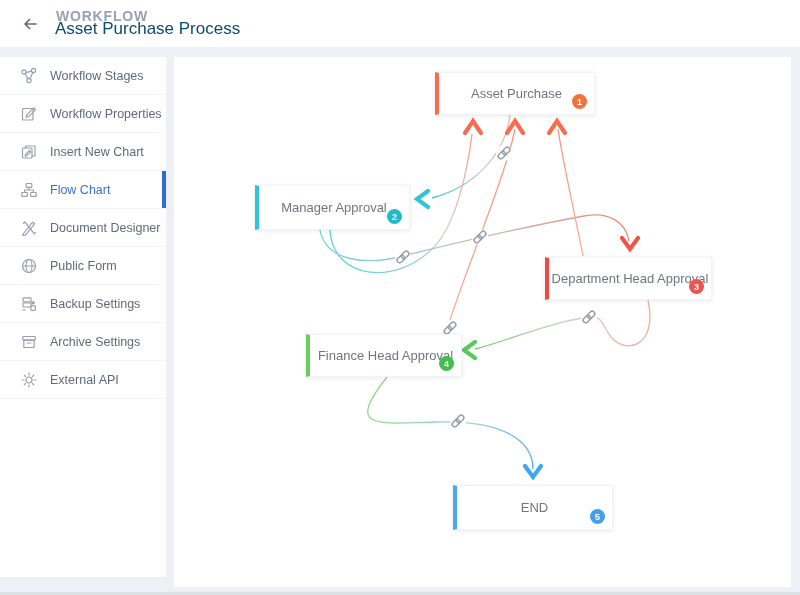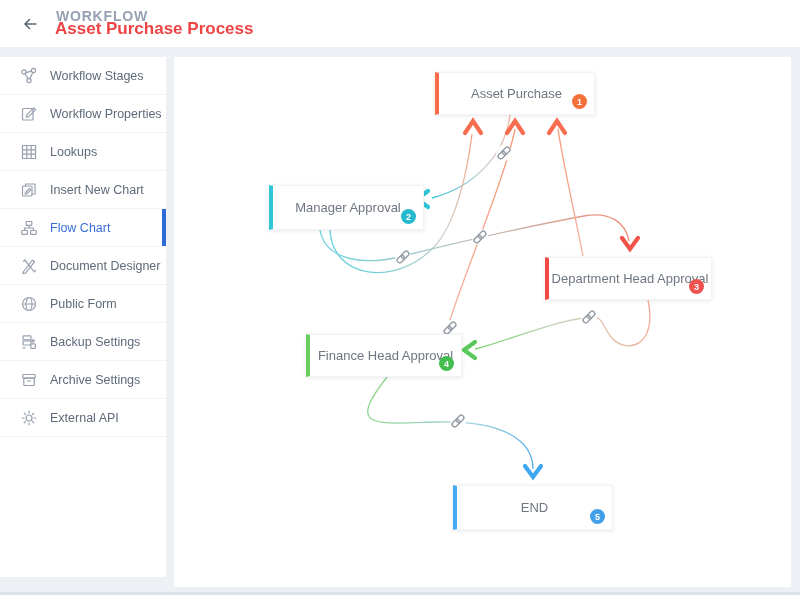--- a/index.html
+++ b/index.html
@@ -5,21 +5,21 @@
   * { margin:0; padding:0; box-sizing:border-box; }
   html,body { width:800px; height:595px; overflow:hidden; }
   body { background:#edf0f4; font-family:"Liberation Sans", sans-serif; position:relative; }
 
   
   .header { position:absolute; left:0; top:0; width:800px; height:47px; background:#ffffff; }
   .back-btn { position:absolute; left:18px; top:14px; width:24px; height:22px; cursor:pointer;
               display:flex; align-items:center; justify-content:center; background:none; border:none; }
   .eyebrow { position:absolute; left:56px; top:8px; font-size:14px; font-weight:700;
              letter-spacing:.8px; color:#97a1b1; }
-  .page-title { position:absolute; left:55px; top:19px; font-size:17px; font-weight:700; color:#ef4444; }
+  .page-title { position:absolute; left:55px; top:19px; font-size:17px; font-weight:400; color:#0c4a6e; }
 
   
   .sidebar { position:absolute; left:0; top:57px; width:166px; height:520px; background:#ffffff; }
   .sidebar ul { list-style:none; }
   .sidebar li { position:relative; height:38px; display:flex; align-items:center; gap:12px;
                 padding-left:20px; border-bottom:1px solid #f1f3f5; cursor:pointer; }
   .sidebar li .mi { width:18px; height:18px; flex:0 0 18px; display:flex; align-items:center; }
   .sidebar li .lbl { font-size:12.5px; color:#5f6b7a; }
   .sidebar li.active .lbl { color:#3a6fd8; font-weight:400; }
   .sidebar li.active::after { content:""; position:absolute; right:0; top:0; bottom:0;
@@ -70,29 +70,20 @@
           <svg width="18" height="18" viewBox="0 0 18 18" fill="none" stroke="#98a0ae" stroke-width="1.2" stroke-linecap="round" stroke-linejoin="round">
             <rect x="2.5" y="3.5" width="10.5" height="11.5" rx="1"></rect>
             <path d="M13.8,2.8 l1.8,1.8 -7,7 -2.4,.6 .6,-2.4 z"></path>
           </svg>
         </span>
     <span class="lbl">Workflow Properties</span>
   </li>
       <li>
     <span class="mi">
           <svg width="18" height="18" viewBox="0 0 18 18" fill="none" stroke="#98a0ae" stroke-width="1.2" stroke-linecap="round" stroke-linejoin="round">
-            <rect x="2.5" y="2.5" width="13" height="13"></rect>
-            <path d="M6.8,2.5 V15.5 M11.2,2.5 V15.5 M2.5,6.8 H15.5 M2.5,11.2 H15.5"></path>
-          </svg>
-        </span>
-    <span class="lbl">Lookups</span>
-  </li>
-      <li>
-    <span class="mi">
-          <svg width="18" height="18" viewBox="0 0 18 18" fill="none" stroke="#98a0ae" stroke-width="1.2" stroke-linecap="round" stroke-linejoin="round">
             <rect x="2.5" y="5" width="9.5" height="10" rx="1"></rect>
             <path d="M5.5,5 V3 H15 V13 H12"></path>
             <path d="M5.5,11.5 l4,-4 1.3,1.3 -4,4 -1.6,.3 z"></path>
           </svg>
         </span>
     <span class="lbl">Insert New Chart</span>
   </li>
       <li class="active">
     <span class="mi">
           <svg width="18" height="18" viewBox="0 0 18 18" fill="none" stroke="#98a0ae" stroke-width="1.2" stroke-linecap="round" stroke-linejoin="round">
@@ -223,21 +214,21 @@
     <use href="#linkdef" transform="translate(276,271)"></use>
     <use href="#linkdef" transform="translate(417,236)" opacity="0.45"></use>
     <use href="#linkdef" transform="translate(415,260)"></use>
     <use href="#linkdef" transform="translate(284,364)"></use>
   </svg>
   <div>
       <div class="node" style="left: 261px; top: 15px; width: 160px; height: 43px; border-left: 4px solid rgb(251, 108, 76);">
     <span class="nlabel">Asset Purchase</span>
     <span class="badge" style="background: rgb(244, 113, 60);">1</span>
   </div>
-      <div class="node" style="left: 81px; top: 128px; width: 155px; height: 45px; border-left: 4px solid rgb(48, 196, 216); margin-left: 14px;">
+      <div class="node" style="left: 81px; top: 128px; width: 155px; height: 45px; border-left: 4px solid rgb(48, 196, 216);">
     <span class="nlabel">Manager Approval</span>
     <span class="badge" style="background: rgb(38, 184, 205);">2</span>
   </div>
       <div class="node" style="left: 371px; top: 200px; width: 167px; height: 43px; border-left: 4px solid rgb(243, 73, 69);">
     <span class="nlabel">Department Head Approval</span>
     <span class="badge" style="background: rgb(239, 83, 80);">3</span>
   </div>
       <div class="node" style="left: 132px; top: 277px; width: 156px; height: 43px; border-left: 4px solid rgb(104, 206, 94);">
     <span class="nlabel">Finance Head Approval</span>
     <span class="badge" style="background: rgb(67, 189, 78);">4</span>

